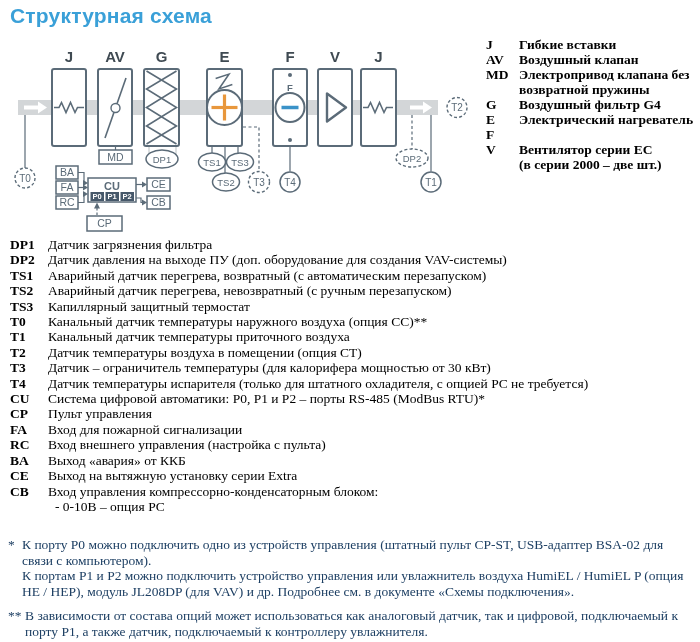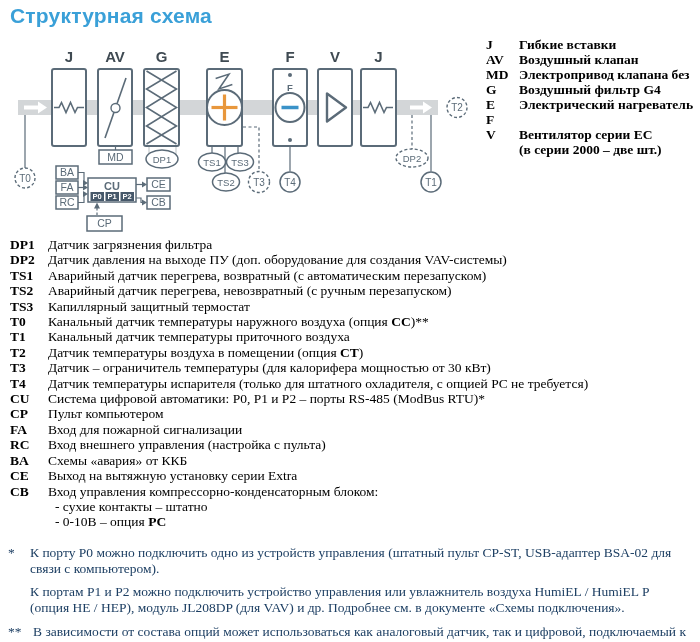--- a/index.html
+++ b/index.html
@@ -18,27 +18,27 @@
   .legend { position:absolute; left:486px; top:37px; font-size:13.5px; line-height:15px; }
   .legend-row { display:flex; }
   .legend-abbr { width:33px; flex:none; font-weight:700; }
   .legend-desc { white-space:nowrap;font-weight:bold; }
 
   .abbr-list { position:absolute; left:10px; top:237px; width:688px; font-size:13.5px; line-height:15.4px; }
   .lrow { display:flex; }
   .lrow .abbr { width:38px; flex:none; font-weight:700; }
   .lrow .desc { white-space:nowrap; }
   .lrow .desc.sub { padding-left:7px; }
-  .lrow b { font-weight:700; }
+  .lrow b { font-weight:400; }
 
   .footnotes { position:absolute; left:8px; top:537px; width:688px; font-size:13.5px; line-height:15.6px; color:#1D3F63; }
   .footnote { position:relative; padding-left:14px; margin-bottom:9px; }
   .footnote.double { padding-left:17px; }
   .fn-marker { position:absolute; left:0; top:0; }
-  .footnote p { margin:8px; }
+  .footnote p { margin:0; }
 
   svg text { font-family:"Liberation Sans", sans-serif; fill:#5B6B78; }
   .blk-label { font-size:15px; font-weight:700; fill:#3F4A52; }
   .sens-label { font-size:10px; }
   .sens-label-sm { font-size:9.5px; }
   .cu-label { font-size:11px; font-weight:700; }
   .port-label { font-size:7.5px; fill:#ffffff; font-weight:700; }
   .box-label { font-size:10.5px; }
   .f-inner { font-size:9.5px; font-weight:600; }
 </style>
@@ -223,20 +223,21 @@
     <span class="legend-desc">Гибкие вставки</span>
   </div>
   <div class="legend-row">
     <span class="legend-abbr">AV</span>
     <span class="legend-desc">Воздушный клапан</span>
   </div>
   <div class="legend-row">
     <span class="legend-abbr">MD</span>
     <span class="legend-desc">
       <span>Электропривод клапана без</span><br>
+      <span>возвратной пружины</span>
     </span>
   </div>
   <div class="legend-row">
     <span class="legend-abbr">G</span>
     <span class="legend-desc">Воздушный фильтр G4</span>
   </div>
   <div class="legend-row">
     <span class="legend-abbr">E</span>
     <span class="legend-desc">Электрический нагреватель</span>
   </div>
@@ -292,45 +293,41 @@
   <div class="lrow">
       <span class="abbr">T4</span>
       <span class="desc"><span>Датчик температуры испарителя (только для штатного охладителя, с опцией PC не требуется)</span><b></b><span></span></span>
     </div>
   <div class="lrow">
       <span class="abbr">CU</span>
       <span class="desc"><span>Система цифровой автоматики: P0, P1 и P2 – порты RS-485 (ModBus RTU)*</span><b></b><span></span></span>
     </div>
   <div class="lrow">
       <span class="abbr">CP</span>
-      <span class="desc"><span>Пульт компьютером</span><b></b><span></span></span>
+      <span class="desc"><span>Пульт управления</span><b></b><span></span></span>
     </div>
   <div class="lrow">
       <span class="abbr">FA</span>
       <span class="desc"><span>Вход для пожарной сигнализации</span><b></b><span></span></span>
     </div>
   <div class="lrow">
       <span class="abbr">RC</span>
       <span class="desc"><span>Вход внешнего управления (настройка с пульта)</span><b></b><span></span></span>
     </div>
   <div class="lrow">
       <span class="abbr">BA</span>
-      <span class="desc"><span>Схемы «авария» от ККБ</span><b></b><span></span></span>
+      <span class="desc"><span>Выход «авария» от ККБ</span><b></b><span></span></span>
     </div>
   <div class="lrow">
       <span class="abbr">CE</span>
       <span class="desc"><span>Выход на вытяжную установку серии Extra</span><b></b><span></span></span>
     </div>
   <div class="lrow">
       <span class="abbr">CB</span>
       <span class="desc"><span>Вход управления компрессорно-конденсаторным блоком:</span><b></b><span></span></span>
-    </div>
-  <div class="lrow">
-      <span class="abbr"></span>
-      <span class="desc sub"><span>- сухие контакты – штатно</span><b></b><span></span></span>
     </div>
   <div class="lrow">
       <span class="abbr"></span>
       <span class="desc sub"><span>- 0-10В – опция </span><b>PC</b><span></span></span>
     </div>
 </div>
 
 <div class="footnotes">
   <div class="footnote">
     <span class="fn-marker">*</span>

